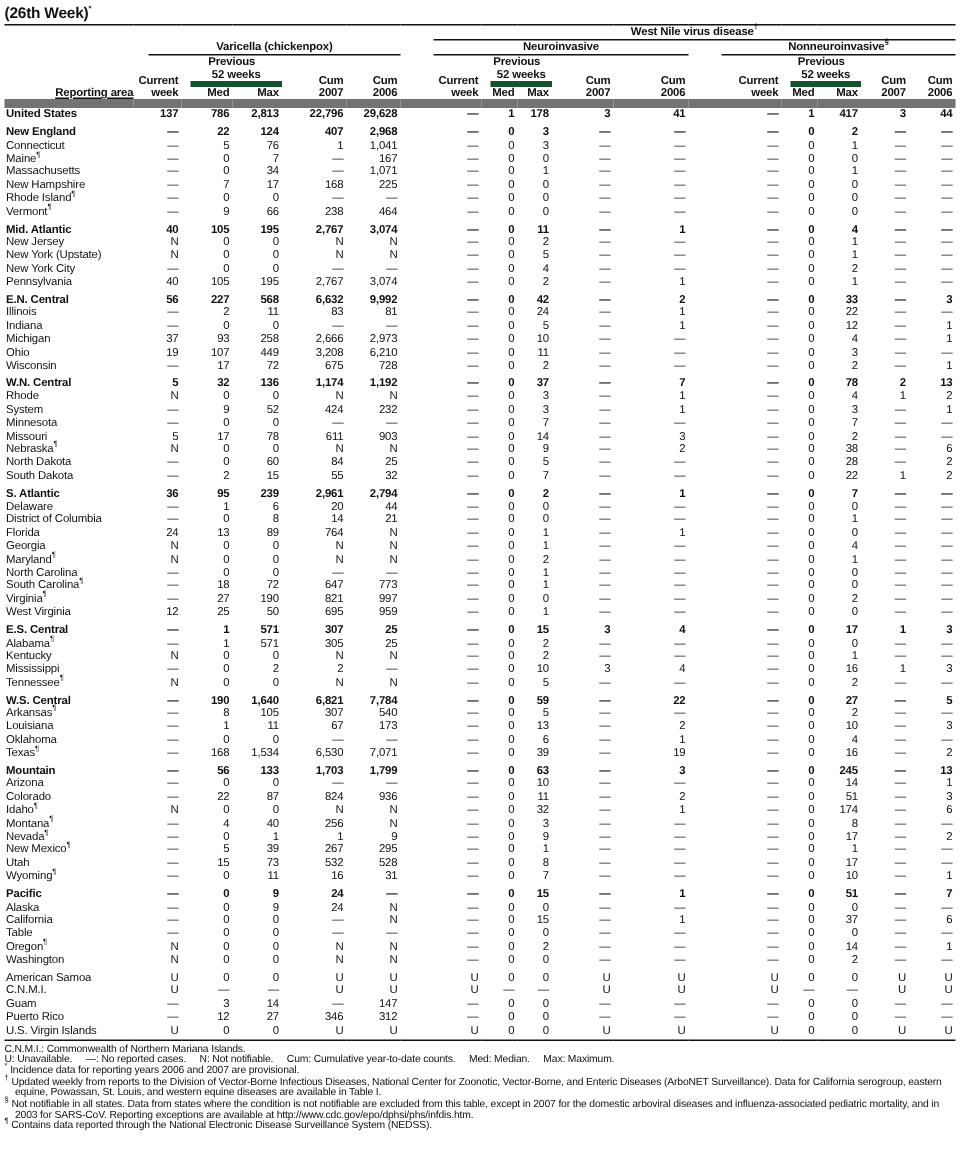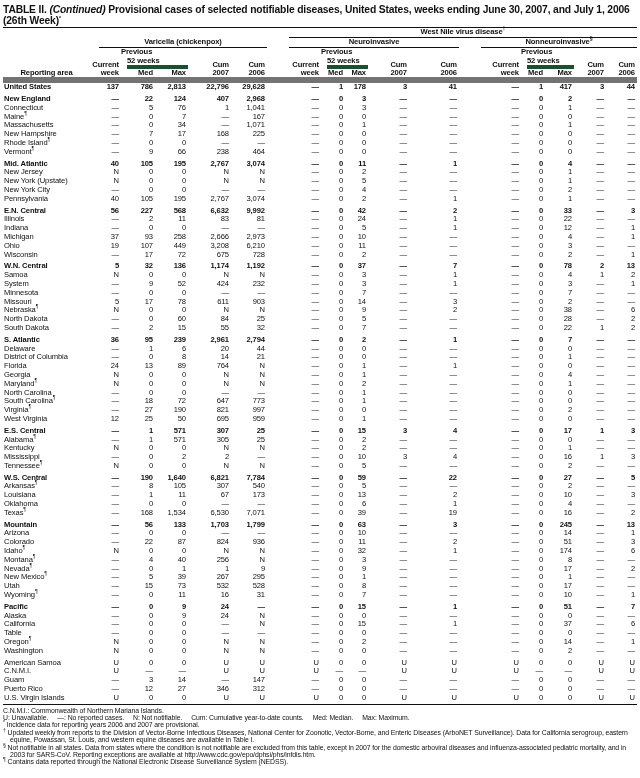--- a/index.html
+++ b/index.html
@@ -22,24 +22,24 @@
   thead th{
     font-size:7.6px;font-weight:bold;vertical-align:bottom;line-height:8.2px;
     text-align:right;letter-spacing:-0.1px;
   }
   tr.h1{height:9px;} tr.h2{height:10px;} tr.h3{height:8px;} tr.h4{height:8px;} tr.h5{height:9px;}
   .grule{
     border-bottom:1px solid #111;padding-bottom:1px;text-align:center;
     white-space:nowrap;
   }
   .ins10{margin-left:10px;} .ins22{margin-left:22px;}
-  .areah{text-align:center;padding-left:1px;white-space:nowrap;}
+  .areah{text-align:right;padding-left:1px;white-space:nowrap;text-decoration:underline;}
   .numh{padding-right:2px;white-space:nowrap;}
   .numh div{line-height:8.2px;}
-  .prevh{text-align:left;vertical-align:bottom;}
+  .prevh{text-align:center;vertical-align:bottom;}
   .prevh .p1{line-height:8.2px;}
   .prevh .rule52{border-bottom:4px solid #14532d;margin-left:6px;line-height:8.4px;}
   .bb{border-bottom:6px solid #737373;}
   sup{font-size:5.2px;vertical-align:super;line-height:0;letter-spacing:0;}
   
   tbody td{
     font-size:7.6px;line-height:8.8px;vertical-align:bottom;
     white-space:nowrap;overflow:visible;
   }
   tbody td.area{text-align:left;padding-left:1px;}
@@ -51,21 +51,20 @@
   .foot{margin-top:2px;font-size:6.9px;line-height:7.4px;letter-spacing:-0.1px;width:634px;}
   .fnline{white-space:nowrap;}
   .legend span{margin-right:9px;}
   .fn{padding-left:7px;text-indent:-7px;}
   .fn sup{font-size:5px;}
 </style>
 </head>
 <body>
 
 <div class="title">
-  <div><span>TABLE II.</span>&nbsp;<span class="cont">(Continued)</span>&nbsp;<span>Provisional cases of selected notifiable diseases, United States, weeks ending June 30, 2007, and July 1, 2006</span></div>
   <div><span>(26th Week)</span><sup>*</sup></div>
 </div>
 
 <table>
   <colgroup>
     <col style="width:86px">
       <col style="width:32px">
       <col style="width:34px">
       <col style="width:33px">
     <col style="width:43px">
@@ -521,21 +520,21 @@
         <td class="num">37</td>
         <td class="num">—</td>
         <td class="num">7</td>
         <td class="num">—</td>
         <td class="num">0</td>
         <td class="num">78</td>
         <td class="num">2</td>
         <td class="num">13</td>
       </tr>
       <tr>
-        <td class="area">Samoa</td>
+        <td class="area">Rhode</td>
         <td class="num">N</td>
         <td class="num">0</td>
         <td class="num">0</td>
         <td class="num">N</td>
         <td class="num">N</td>
         <td class="num">—</td>
         <td class="num">0</td>
         <td class="num">3</td>
         <td class="num">—</td>
         <td class="num">1</td>

